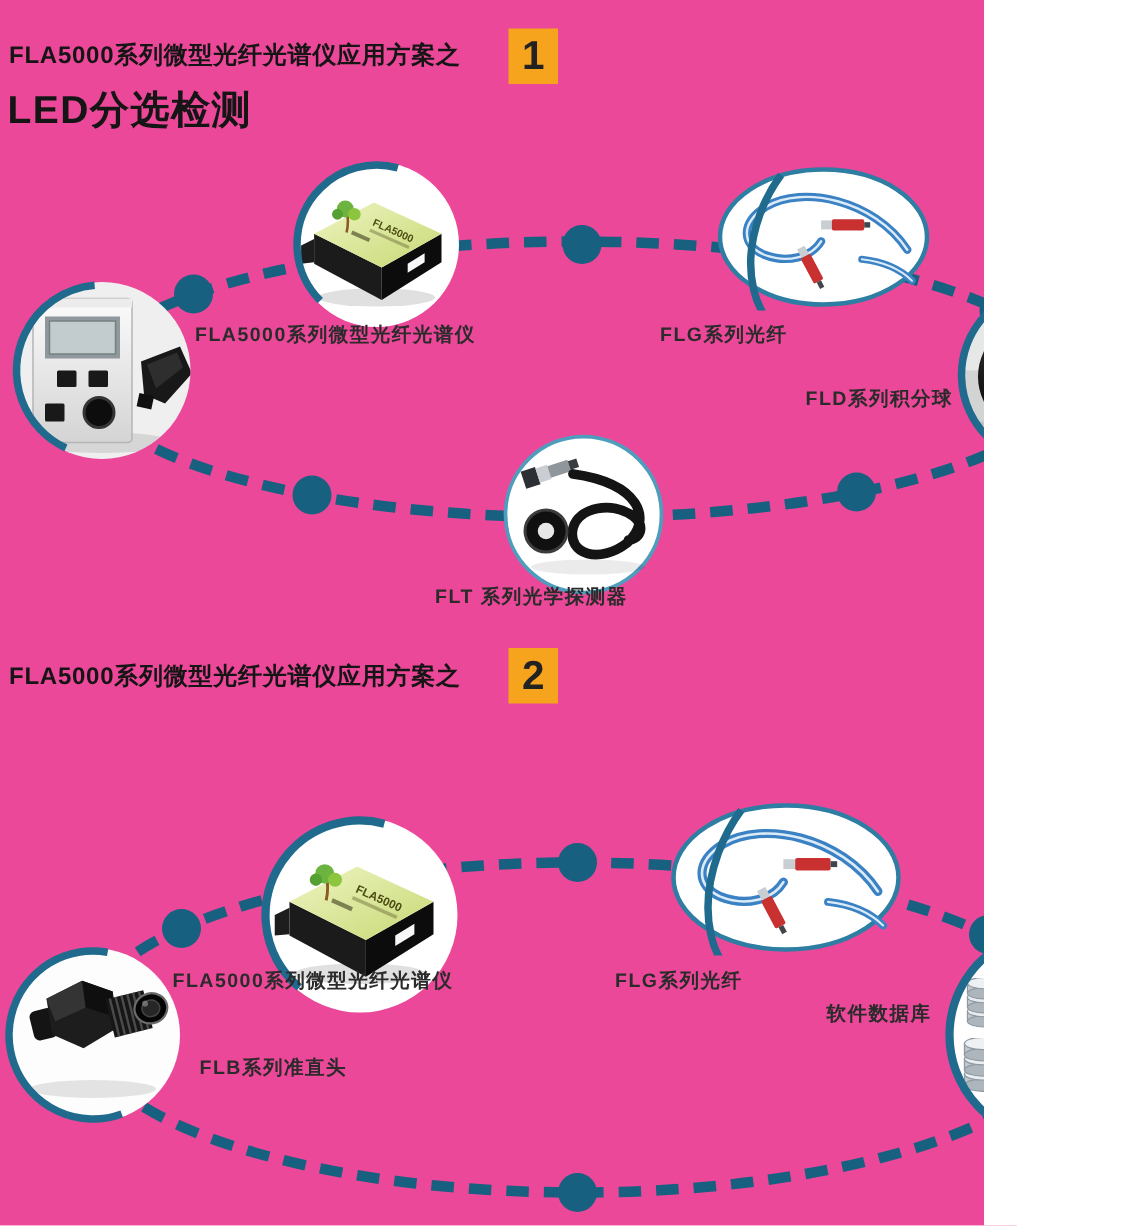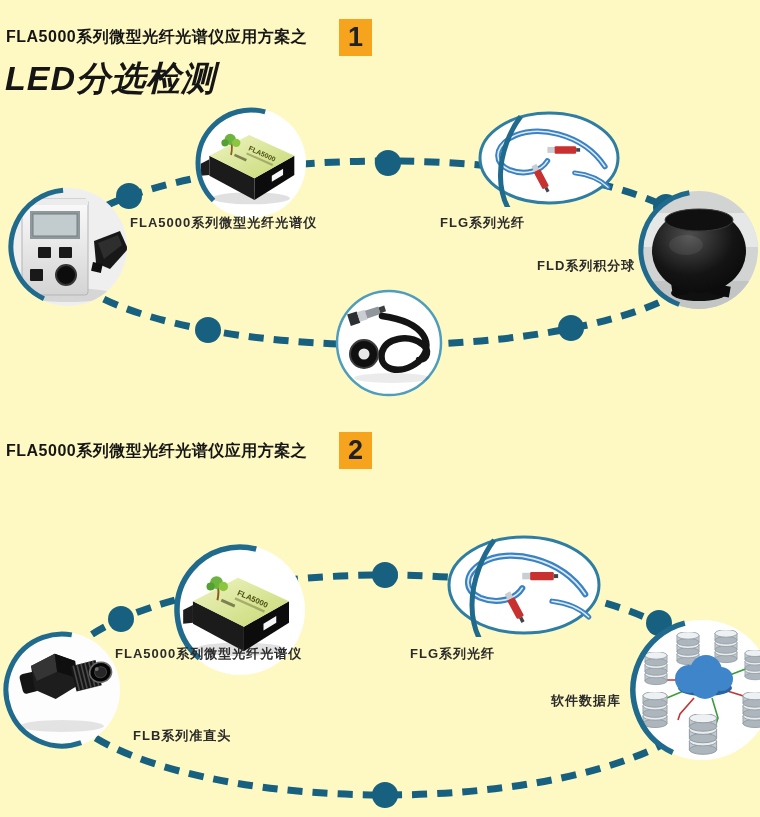--- a/index.html
+++ b/index.html
@@ -1,22 +1,22 @@
 <!DOCTYPE html>
 <html><head>
 <meta charset="utf-8">
 <style>
   html,body{margin:0;padding:0;background:#fff;}
-  .page{position:relative;width:760px;height:817px;background:#fef9c3;overflow:hidden;
+  .page{position:relative;width:656px;height:817px;background:#ec4899;overflow:hidden;
         font-family:"Liberation Sans","DejaVu Sans",sans-serif;}
   .abs{position:absolute;}
   .title-text{font-size:16px;font-weight:700;color:#151515;letter-spacing:.5px;white-space:nowrap;}
   .badge{width:33px;height:37px;background:#f6a41e;color:#222;font-size:27px;font-weight:700;
          display:flex;align-items:center;justify-content:center;line-height:1;}
-  .subtitle{font-size:34px;font-weight:700;color:#151515;letter-spacing:1px;white-space:nowrap;font-style:italic;}
+  .subtitle{font-size:26px;font-weight:700;color:#151515;letter-spacing:1px;white-space:nowrap;}
   .node-label{font-size:13px;font-weight:700;color:#2b2b2b;letter-spacing:1px;white-space:nowrap;}
   .center{}
   svg{display:block;}
   .defs-sprite{position:absolute;width:0;height:0;overflow:hidden;}
 </style>
 </head>
 <body>
 
 <svg class="defs-sprite" aria-hidden="true">
   <defs>
@@ -166,20 +166,21 @@
       <rect x="46" y="23" width="6" height="6" fill="#3a3d40"></rect>
     </g>
     <path d="M 48,28 C 92,34 102,58 84,74 C 66,88 44,82 48,64 C 52,50 74,46 88,56 C 96,62 94,71 85,72" fill="none" stroke="#141414" stroke-width="6.5" stroke-linecap="round"></path>
     <circle cx="30" cy="66" r="14" fill="#101010" stroke="#3c3c3c" stroke-width="2"></circle>
     <circle cx="30" cy="66" r="5.5" fill="#e8e8e8"></circle>
   </svg>
 
   <div class="abs node-label center" style="left:130px;top:214px;width:250px;">FLA5000系列微型光纤光谱仪</div>
   <div class="abs node-label center" style="left:440px;top:214px;width:205px;">FLG系列光纤</div>
   <div class="abs node-label" style="left:537px;top:257px;">FLD系列积分球</div>
+  <div class="abs node-label center" style="left:290px;top:389px;width:200px;">FLT 系列光学探测器</div>
 
   <div class="abs" style="left:6px;top:441px;">
     <span class="title-text">FLA5000系列微型光纤光谱仪应用方案之</span>
   </div>
   <div class="abs badge" style="left:339px;top:432px;">2</div>
 
   <svg class="abs" style="left:0;top:508px;" width="760" height="309" viewBox="0 0 760 309">
     <ellipse cx="385" cy="177" rx="330" ry="110" fill="none" stroke="#176080" stroke-width="7" stroke-dasharray="15 10"></ellipse>
     <circle cx="385" cy="67" r="13" fill="#176080"></circle>
     <circle cx="121" cy="111" r="13" fill="#176080"></circle>
@@ -247,16 +248,16 @@
       <circle cx="61" cy="63" r="14" fill="#3e86c9"></circle>
       <circle cx="78" cy="55" r="16" fill="#3e86c9"></circle>
       <circle cx="93" cy="63" r="12" fill="#3e86c9"></circle>
       <circle cx="77" cy="68" r="15" fill="#3e86c9"></circle>
     </g>
     <circle cx="74" cy="74" r="69" fill="none" stroke="#1f6a8d" stroke-width="5.5" stroke-dasharray="169 265" transform="rotate(115 74 74)"></circle>
   </svg>
 
   <div class="abs node-label center" style="left:115px;top:645px;width:250px;">FLA5000系列微型光纤光谱仪</div>
   <div class="abs node-label center" style="left:410px;top:645px;width:205px;">FLG系列光纤</div>
-  <div class="abs node-label" style="left:133px;top:727px;">FLB系列准直头</div>
-  <div class="abs node-label" style="left:551px;top:692px;">软件数据库</div>
+  <div class="abs node-label" style="left:133px;top:703px;">FLB系列准直头</div>
+  <div class="abs node-label" style="left:551px;top:667px;">软件数据库</div>
 
 </div>
 
 </body></html>

